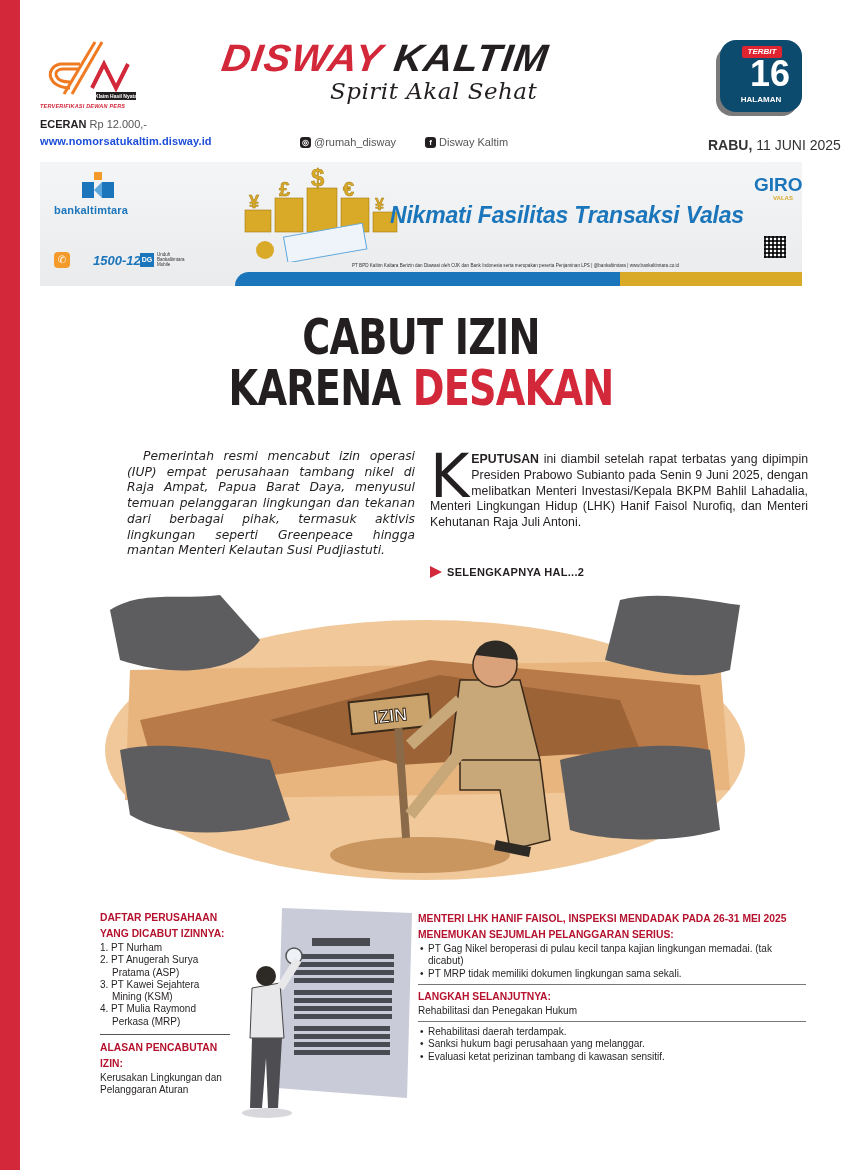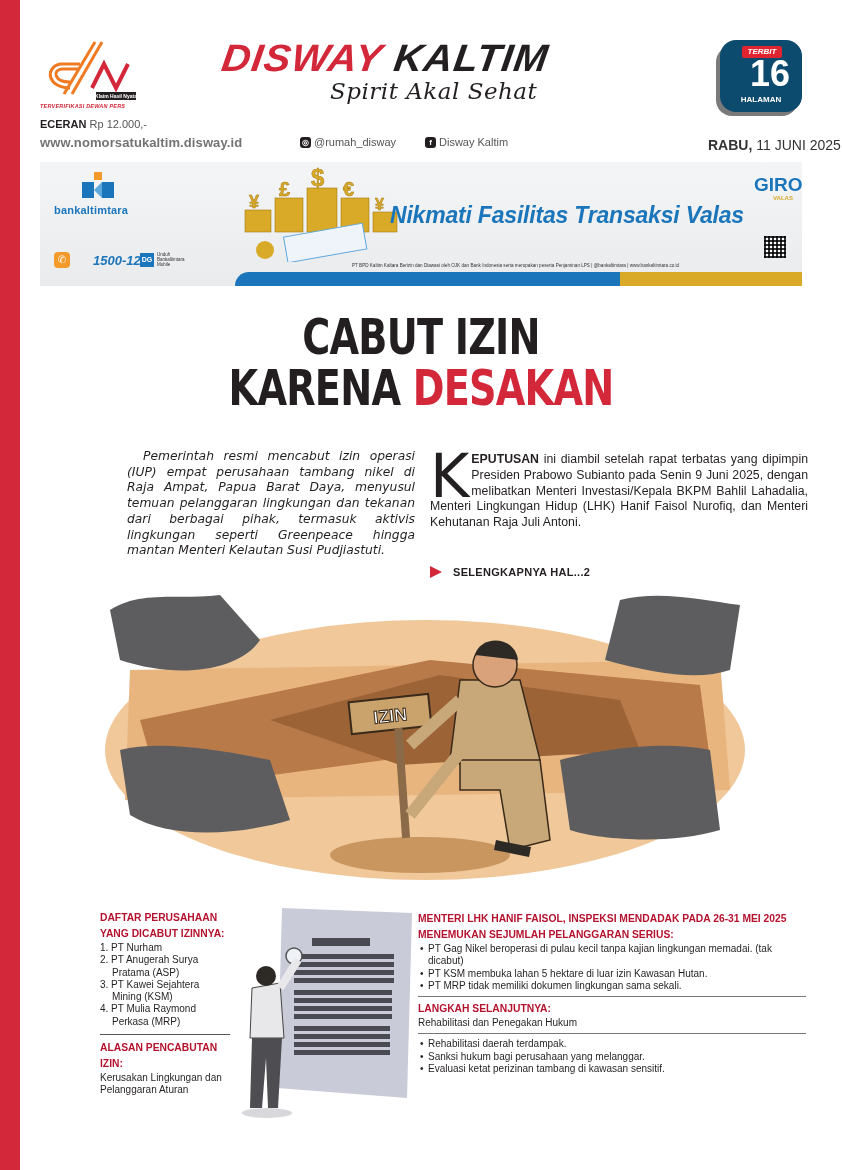--- a/index.html
+++ b/index.html
@@ -7,21 +7,21 @@
   body { position: relative; font-family: "Liberation Sans", sans-serif; color: #231f20; }
 
   .red-bar { position: absolute; left: 0; top: 0; width: 20px; height: 1170px; background: #d3283a; }
 
   
   .logo { position: absolute; left: 40px; top: 38px; width: 100px; height: 70px; }
   .logo-tag { position: absolute; left: 40px; top: 103px; font-size: 5.5px; font-weight: bold; font-style: italic; color: #d3283a; letter-spacing: 0.2px; }
   .price { position: absolute; left: 40px; top: 118px; font-size: 11px; color: #231f20; }
   .price b { font-weight: bold; }
   .price span { color: #555; }
-  .website { position: absolute; left: 40px; top: 135px; font-size: 13px; font-weight: bold; color: #737373; letter-spacing: 0.1px; }
+  .website { position: absolute; left: 40px; top: 135px; font-size: 11px; font-weight: bold; color: #1d4ed8; letter-spacing: 0.1px; }
 
   .title { position: absolute; left: 222px; top: 36px; font-size: 40px; font-weight: 900; font-style: italic; letter-spacing: 1px; font-family: "Liberation Sans", sans-serif; transform: skewX(-8deg) scaleY(0.95); }
   .title .t1 { color: #d3283a; }
   .title .t2 { color: #231f20; }
   .tagline { position: absolute; left: 330px; top: 78px; font-family: "DejaVu Serif", serif; font-style: italic; font-size: 23px; color: #231f20; letter-spacing: 0.5px; }
 
   .social { position: absolute; top: 136px; font-size: 11px; color: #555; display: flex; align-items: center; gap: 3px; }
   .social .ic { display: inline-flex; align-items: center; justify-content: center; width: 11px; height: 11px; border-radius: 3px; font-size: 8px; font-weight: bold; color: #fff; background: #231f20; }
   .social.ig { left: 300px; }
   .social.fb { left: 425px; }
@@ -61,21 +61,21 @@
   .headline-main { position: absolute; left: 0; top: 312px; width: 842px; text-align: center; font-family: "DejaVu Sans", sans-serif; font-weight: bold; font-size: 49px; line-height: 51px; letter-spacing: -1px; color: #231f20; transform: scaleX(0.78); }
   .headline-main .red { color: #d3283a; }
 
   
   .lead { position: absolute; left: 127px; top: 449px; width: 288px; font-family: "DejaVu Sans", sans-serif; font-style: italic; font-size: 12.3px; line-height: 15.7px; color: #231f20; text-align: justify; text-indent: 16px; }
 
   
   .lead-right { position: absolute; left: 430px; top: 452px; width: 378px; font-family: "Liberation Sans", sans-serif; font-size: 12.3px; line-height: 15.8px; color: #231f20; text-align: justify; }
   .dropcap { float: left; font-family: "DejaVu Sans", sans-serif; font-size: 60px; line-height: 48px; font-weight: normal; margin: 0 2px -4px 0; color: #231f20; }
   .lead-right b { font-weight: bold; }
-  .more { position: absolute; left: 430px; top: 566px; display: flex; align-items: center; gap: 11px; font-size: 11px; font-weight: bold; color: #231f20; letter-spacing: 0.3px; }
+  .more { position: absolute; left: 430px; top: 566px; display: flex; align-items: center; gap: 5px; font-size: 11px; font-weight: bold; color: #231f20; letter-spacing: 0.3px; }
   .more .tri { width: 0; height: 0; border-top: 6px solid transparent; border-bottom: 6px solid transparent; border-left: 12px solid #d3283a; }
 
   
   .illus { position: absolute; left: 100px; top: 590px; width: 650px; height: 305px; }
 
   
   .list-left { position: absolute; left: 100px; top: 910px; width: 130px; font-size: 10px; line-height: 12.3px; color: #231f20; }
   .sec-title { color: #b5122e; font-weight: bold; font-size: 10.3px; line-height: 16px; }
   .list-left ol { list-style: none; }
   .list-left li { padding-left: 12px; text-indent: -12px; }
@@ -251,21 +251,20 @@
   <circle cx="34" cy="78" r="10" fill="#2d2a26"></circle>
   <path d="M48 90 L66 62" stroke="#e8e8ea" stroke-width="8"></path>
   <path d="M20 140 L50 140 L46 210 L36 210 L34 160 L30 210 L18 210 Z" fill="#4d4d52"></path>
   <ellipse cx="35" cy="215" rx="25" ry="5" fill="#d8d8dc"></ellipse>
 </svg>
 
 <div class="box-right">
   <div class="sec-title">MENTERI LHK HANIF FAISOL, INSPEKSI MENDADAK PADA 26-31 MEI 2025 MENEMUKAN SEJUMLAH PELANGGARAN SERIUS:</div>
   <ul>
     <li>PT Gag Nikel beroperasi di pulau kecil tanpa kajian lingkungan memadai. (tak dicabut)</li>
-    <li>PT KSM membuka lahan 5 hektare di luar izin Kawasan Hutan.</li>
     <li>PT MRP tidak memiliki dokumen lingkungan sama sekali.</li>
   </ul>
   <div class="divider"></div>
   <div class="sec-title">LANGKAH SELANJUTNYA:</div>
   <div>Rehabilitasi dan Penegakan Hukum</div>
   <div class="divider"></div>
   <ul>
     <li>Rehabilitasi daerah terdampak.</li>
     <li>Sanksi hukum bagi perusahaan yang melanggar.</li>
     <li>Evaluasi ketat perizinan tambang di kawasan sensitif.</li>

